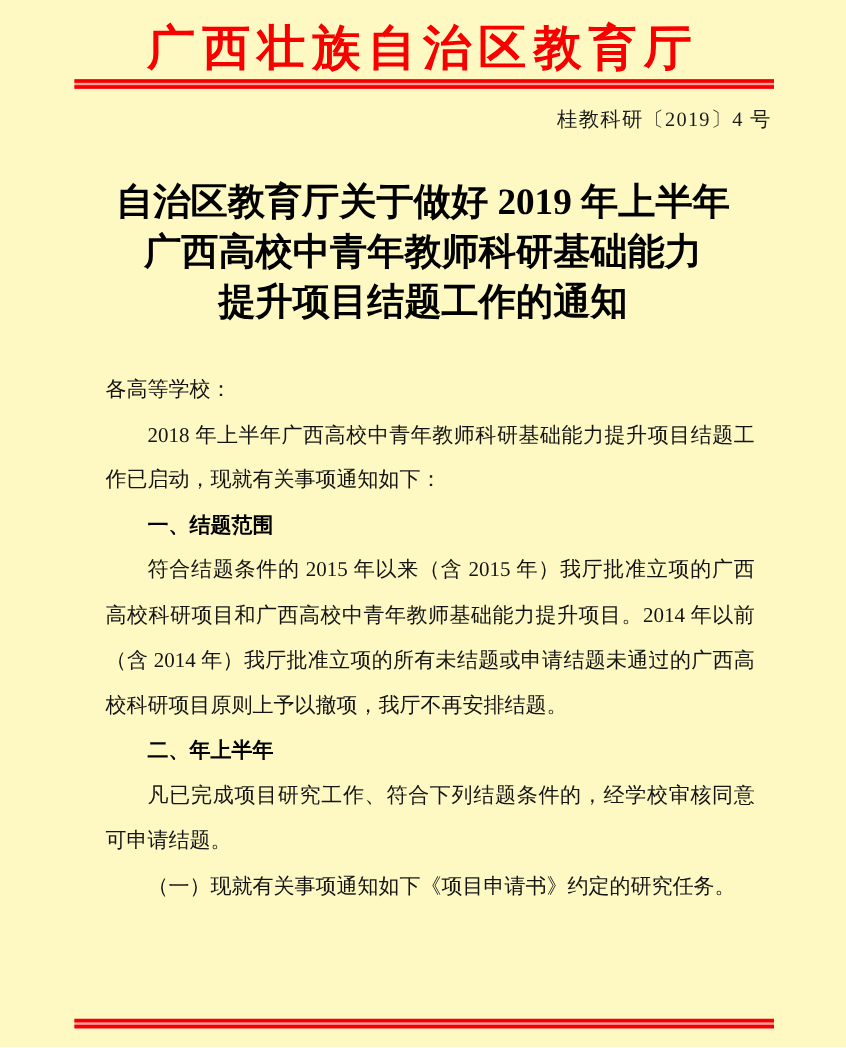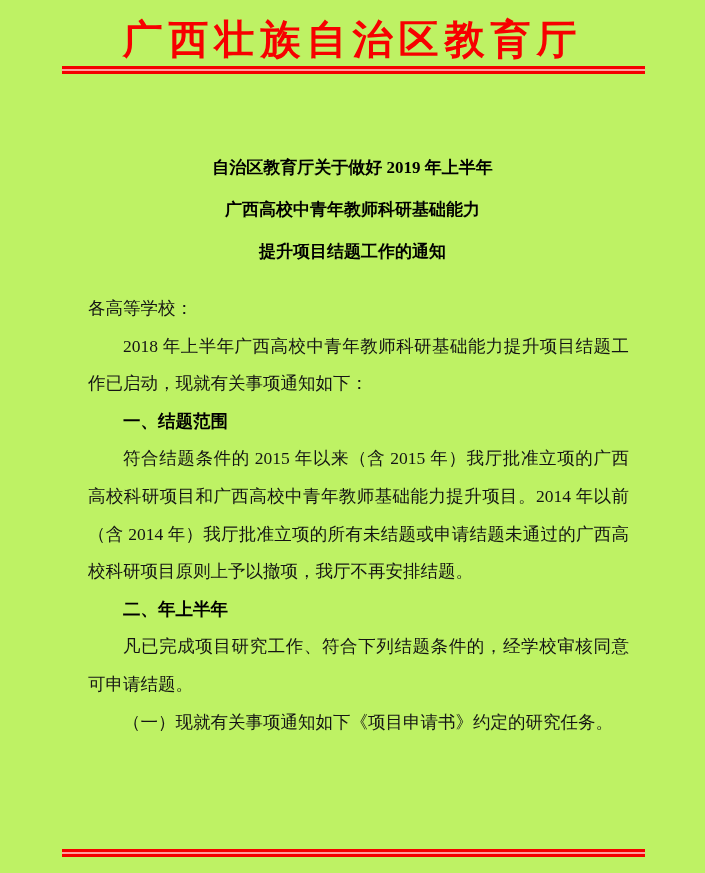--- a/index.html
+++ b/index.html
@@ -1,19 +1,19 @@
 <!DOCTYPE html>
 <html><head>
 <meta charset="utf-8">
 <style>
   html,body { margin:0; padding:0; background:#ffffff; }
   .page {
     position:relative;
     width:705px; height:873px;
-    background:#bef264;
+    background:#fef9c3;
     overflow:hidden;
     font-family:"Liberation Serif","DejaVu Serif",serif;
     color:#111111;
   }
   .header-title {
     position:absolute;
     top:12px; left:0; right:0;
     text-align:center;
     color:#f70000;
     font-size:40px;
@@ -37,28 +37,28 @@
     top:88px;
     right:62px;
     font-size:17px;
     letter-spacing:1px;
     color:#1a1a1a;
   }
   .doc-title {
     position:absolute;
     top:147px; left:0; right:0;
     text-align:center;
-    font-size:17px;
+    font-size:31px;
     font-weight:bold;
     line-height:42px;
     color:#000000;
   }
   .doc-body {
     position:absolute;
-    top:290px;
+    top:306px;
     left:88px;
     width:541px;
     font-size:17.5px;
     line-height:37.6px;
     text-align:justify;
     color:#141414;
   }
   .doc-body p { margin:0; text-indent:2em; }
   .doc-body p.salutation { text-indent:0; }
   .doc-body p.section-heading {
@@ -69,20 +69,21 @@
 </style>
 </head>
 <body>
 
 <div class="page">
 
   <div class="header-title">广西壮族自治区教育厅</div>
 
   <div class="red-rule top"></div>
 
+  <div class="doc-number">桂教科研〔2019〕4 号</div>
 
   <div class="doc-title">
     <div>自治区教育厅关于做好 2019 年上半年</div>
     <div>广西高校中青年教师科研基础能力</div>
     <div>提升项目结题工作的通知</div>
   </div>
 
   <div class="doc-body">
     <p class="salutation">各高等学校：</p>
     <p class="para">2018 年上半年广西高校中青年教师科研基础能力提升项目结题工作已启动，现就有关事项通知如下：</p>

